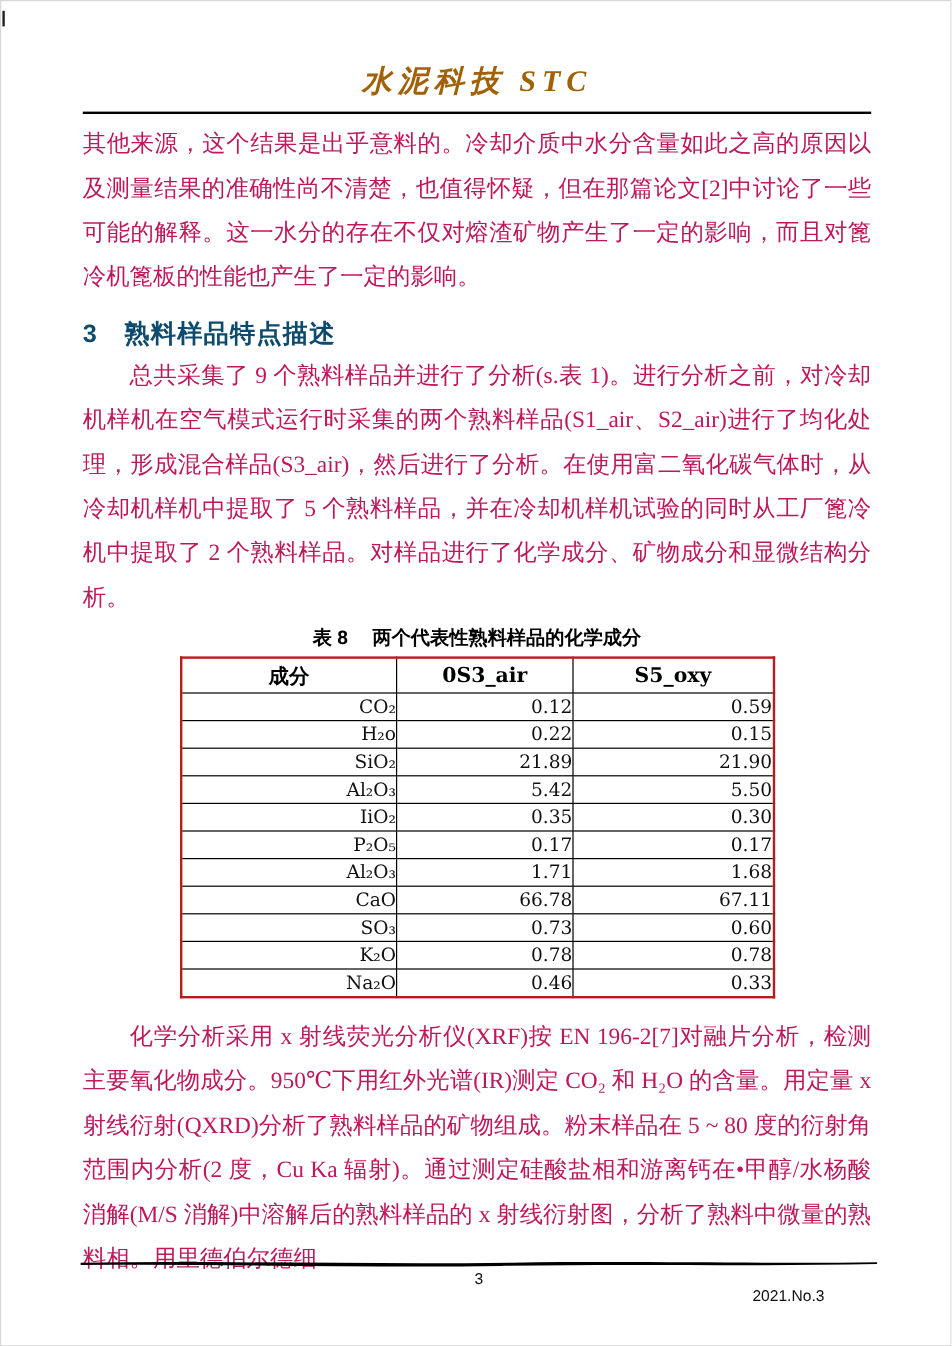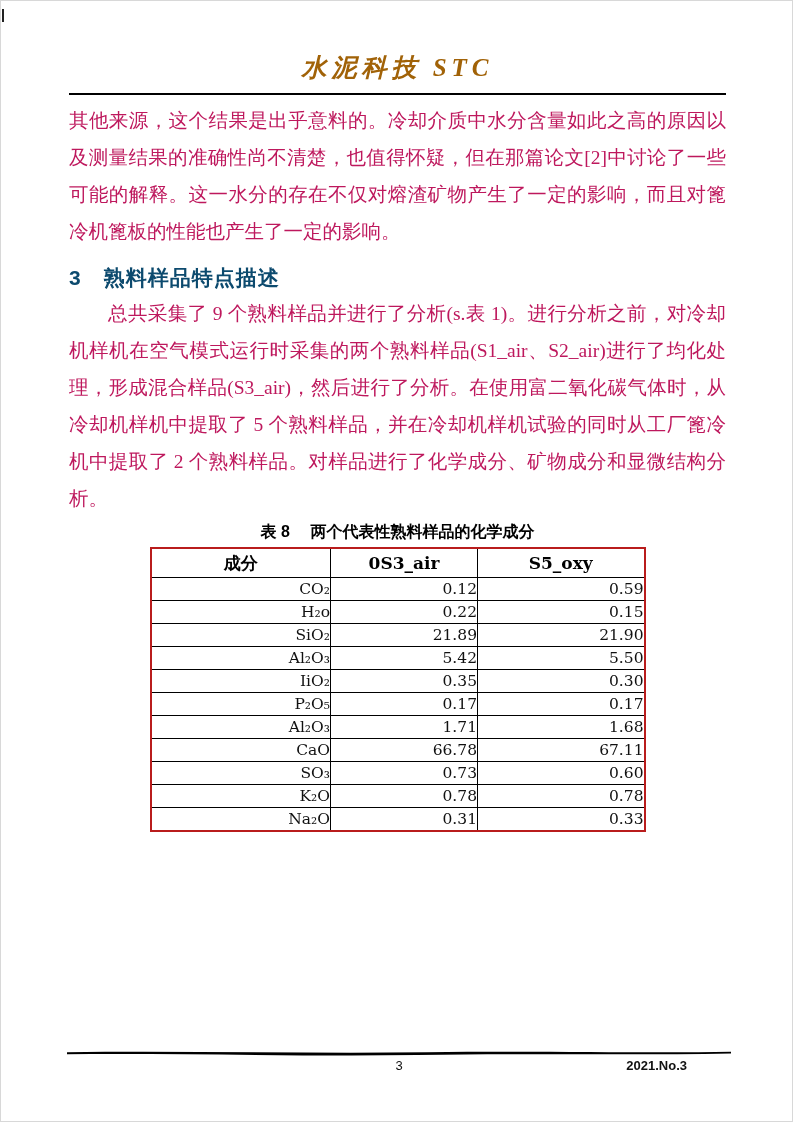--- a/index.html
+++ b/index.html
@@ -107,22 +107,21 @@
     color: #111;
   }
   .footer-page-number {
     position: absolute;
     left: 0; right: 0;
     text-align: center;
   }
   .footer-issue {
     position: absolute;
     right: 44px;
-    top: 0;
-    font-weight: bold;
+    top: 14px;
   }
   .scan-artifact {
     position: absolute;
     left: 1px;
     top: 8px;
     width: 2px;
     height: 13px;
     background: #222;
   }
 </style>
@@ -206,26 +205,27 @@
             <td>0.73</td>
             <td>0.60</td>
           </tr>
           <tr>
             <td>K₂O</td>
             <td>0.78</td>
             <td>0.78</td>
           </tr>
           <tr>
             <td>Na₂O</td>
-            <td>0.31</td>
+            <td>0.46</td>
             <td>0.33</td>
           </tr>
         </tbody>
     </table>
 
+    <p class="para indent para-after-table">化学分析采用 x 射线荧光分析仪(XRF)按 EN 196-2[7]对融片分析，检测主要氧化物成分。950℃下用红外光谱(IR)测定 CO₂ 和 H₂O 的含量。用定量 x 射线衍射(QXRD)分析了熟料样品的矿物组成。粉末样品在 5 ~ 80 度的衍射角范围内分析(2 度，Cu Ka 辐射)。通过测定硅酸盐相和游离钙在•甲醇/水杨酸消解(M/S 消解)中溶解后的熟料样品的 x 射线衍射图，分析了熟料中微量的熟料相。用里德伯尔德细</p>
 
   </div>
 
   <div class="footer">
     <svg class="footer-rule-svg" viewBox="0 0 664 8" preserveAspectRatio="none">
       <path d="M0 3.2 C 120 1.6, 240 4.8, 360 3.2 C 480 1.8, 580 4.4, 664 2.8
                L 664 4.4 C 560 6.6, 460 4.0, 350 6.0 C 240 7.6, 120 4.2, 0 5.2 Z" fill="#000"></path>
     </svg>
     <div class="footer-text-row">
       <span class="footer-page-number">3</span>

